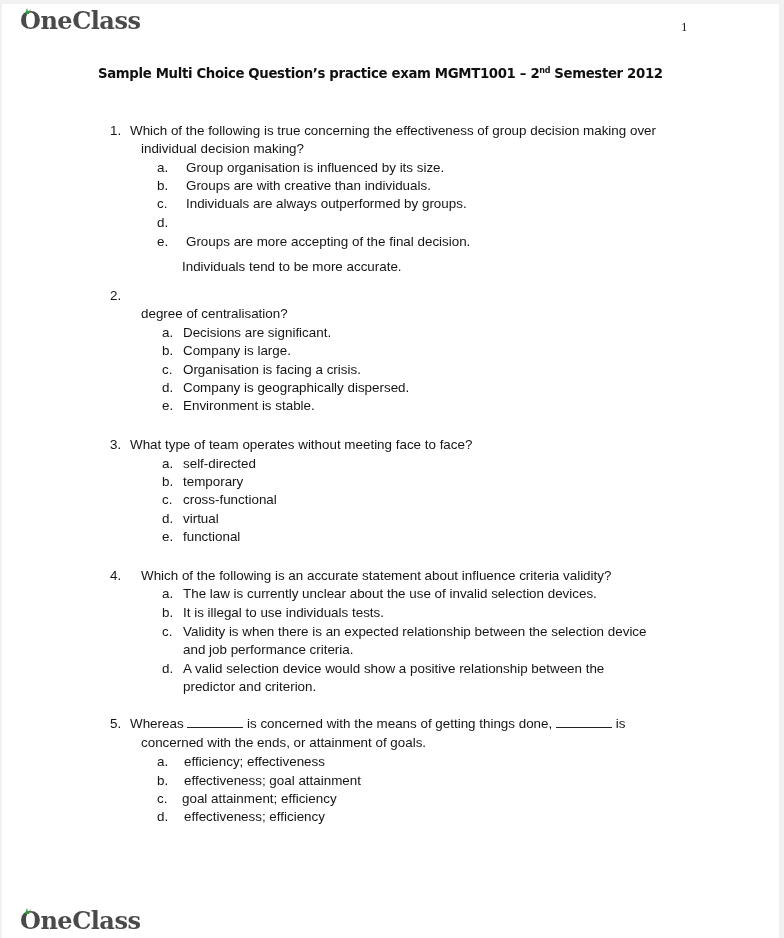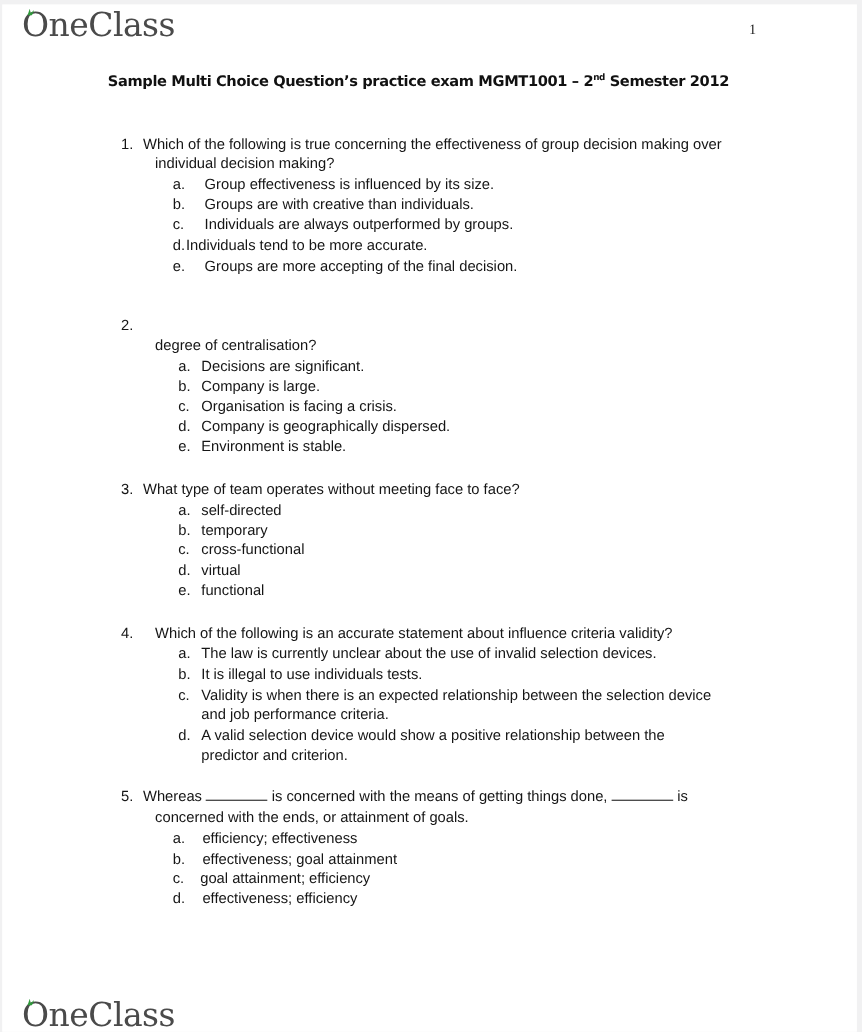--- a/index.html
+++ b/index.html
@@ -8,24 +8,24 @@
       background: #f1f1f2;
     }
     .page {
       position: absolute; left: 2px; top: 4px;
       width: 777px; height: 934px;
       background: #ffffff;
     }
     .logo {
       position: absolute;
       font-family: "DejaVu Serif", serif;
-      font-size: 30px;
+      font-size: 24px;
       color: #4a4a4a;
       letter-spacing: -0.5px;
-      font-weight: normal;
+      font-weight: bold;
     }
     .logo .leaf {
       position: absolute; left: 5px; top: -3px;
       width: 8px; height: 6px;
     }
     .logo-top { left: 18px; top: 2px; }
     .logo-bottom { left: 18px; top: 902px; }
     .page-number {
       position: absolute; left: 679px; top: 15px;
       font-family: "Liberation Serif", serif;
@@ -69,33 +69,33 @@
   <div class="page-number">1</div>
 
   <div class="doc-title"><span>Sample Multi Choice Question’s practice exam MGMT1001 – 2</span><sup>nd</sup><span> Semester 2012</span></div>
 
   <div class="q" style="left:108px; top:118px; width:600px; height:130px;">
     <span class="q-num" style="top:0;">1.</span>
     <span class="q-text" style="left:20px; top:0; white-space:nowrap;">Which of the following is true concerning the effectiveness of group decision making over</span>
     <span class="q-text2" style="left:31px; top:18px; white-space:nowrap;">individual decision making?</span>
     <div class="opt" style="left:47px; top:37px;">
         <span class="letter">a.</span>
-        <span class="otext" style="left:29px;">Group effectiveness is influenced by its size.</span>
+        <span class="otext" style="left:29px;">Group organisation is influenced by its size.</span>
       </div>
     <div class="opt" style="left:47px; top:55px;">
         <span class="letter">b.</span>
         <span class="otext" style="left:29px;">Groups are with creative than individuals.</span>
       </div>
     <div class="opt" style="left:47px; top:73px;">
         <span class="letter">c.</span>
         <span class="otext" style="left:29px;">Individuals are always outperformed by groups.</span>
       </div>
     <div class="opt" style="left:47px; top:92px;">
         <span class="letter">d.</span>
-        <span class="otext" style="left:12px;">Individuals tend to be more accurate.</span>
+        <span class="otext" style="left:25px;margin-top:44px;">Individuals tend to be more accurate.</span>
       </div>
     <div class="opt" style="left:47px; top:111px;">
         <span class="letter">e.</span>
         <span class="otext" style="left:29px;">Groups are more accepting of the final decision.</span>
       </div>
   </div>
 
   <div class="q" style="left:108px; top:283px; width:600px; height:130px;">
     <span class="q-num" style="top:0;">2.</span>
     <span class="q-text2" style="left:31px; top:18px; white-space:nowrap;">degree of centralisation?</span>

